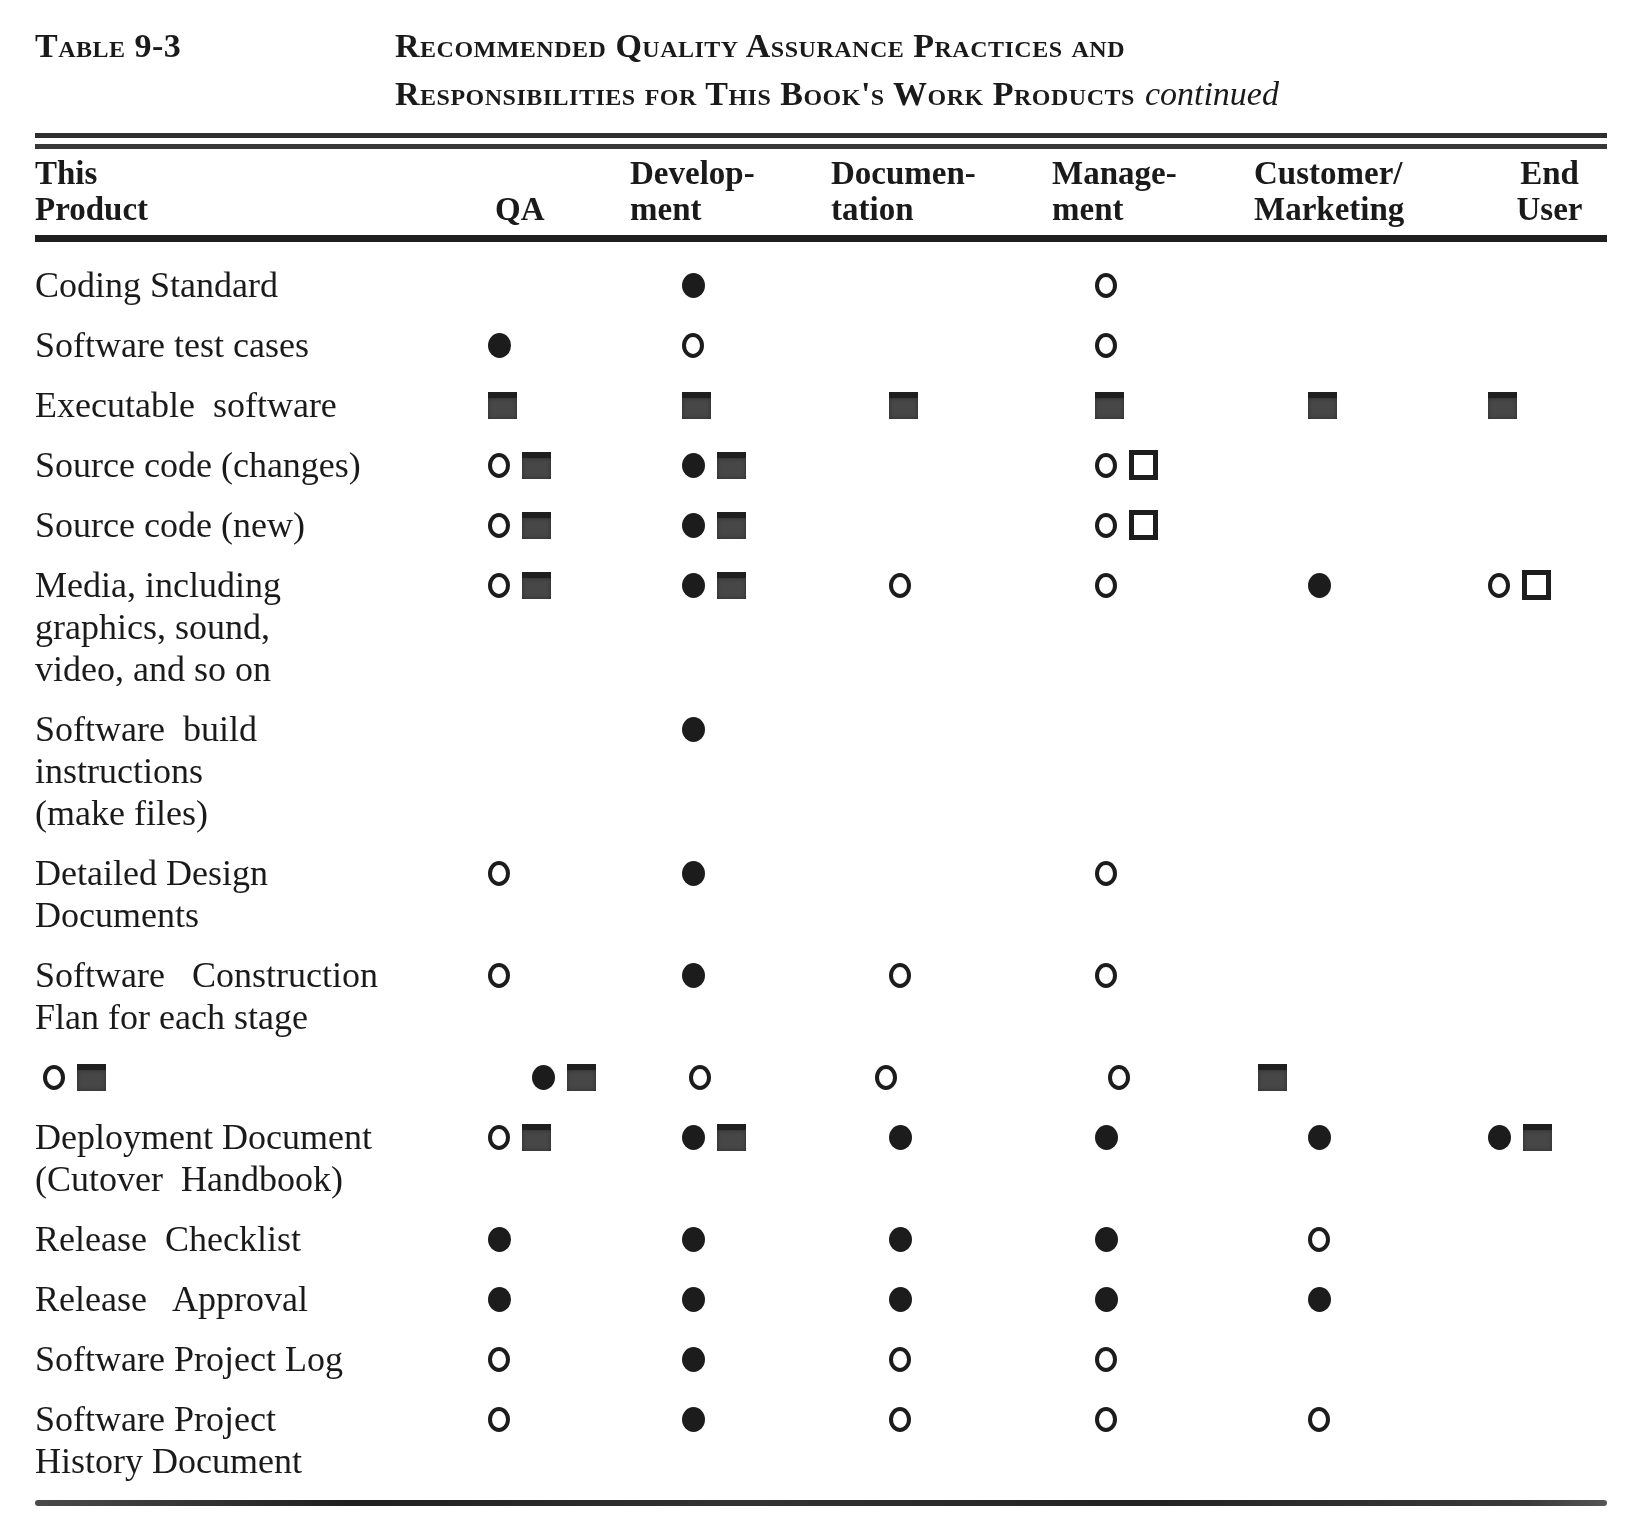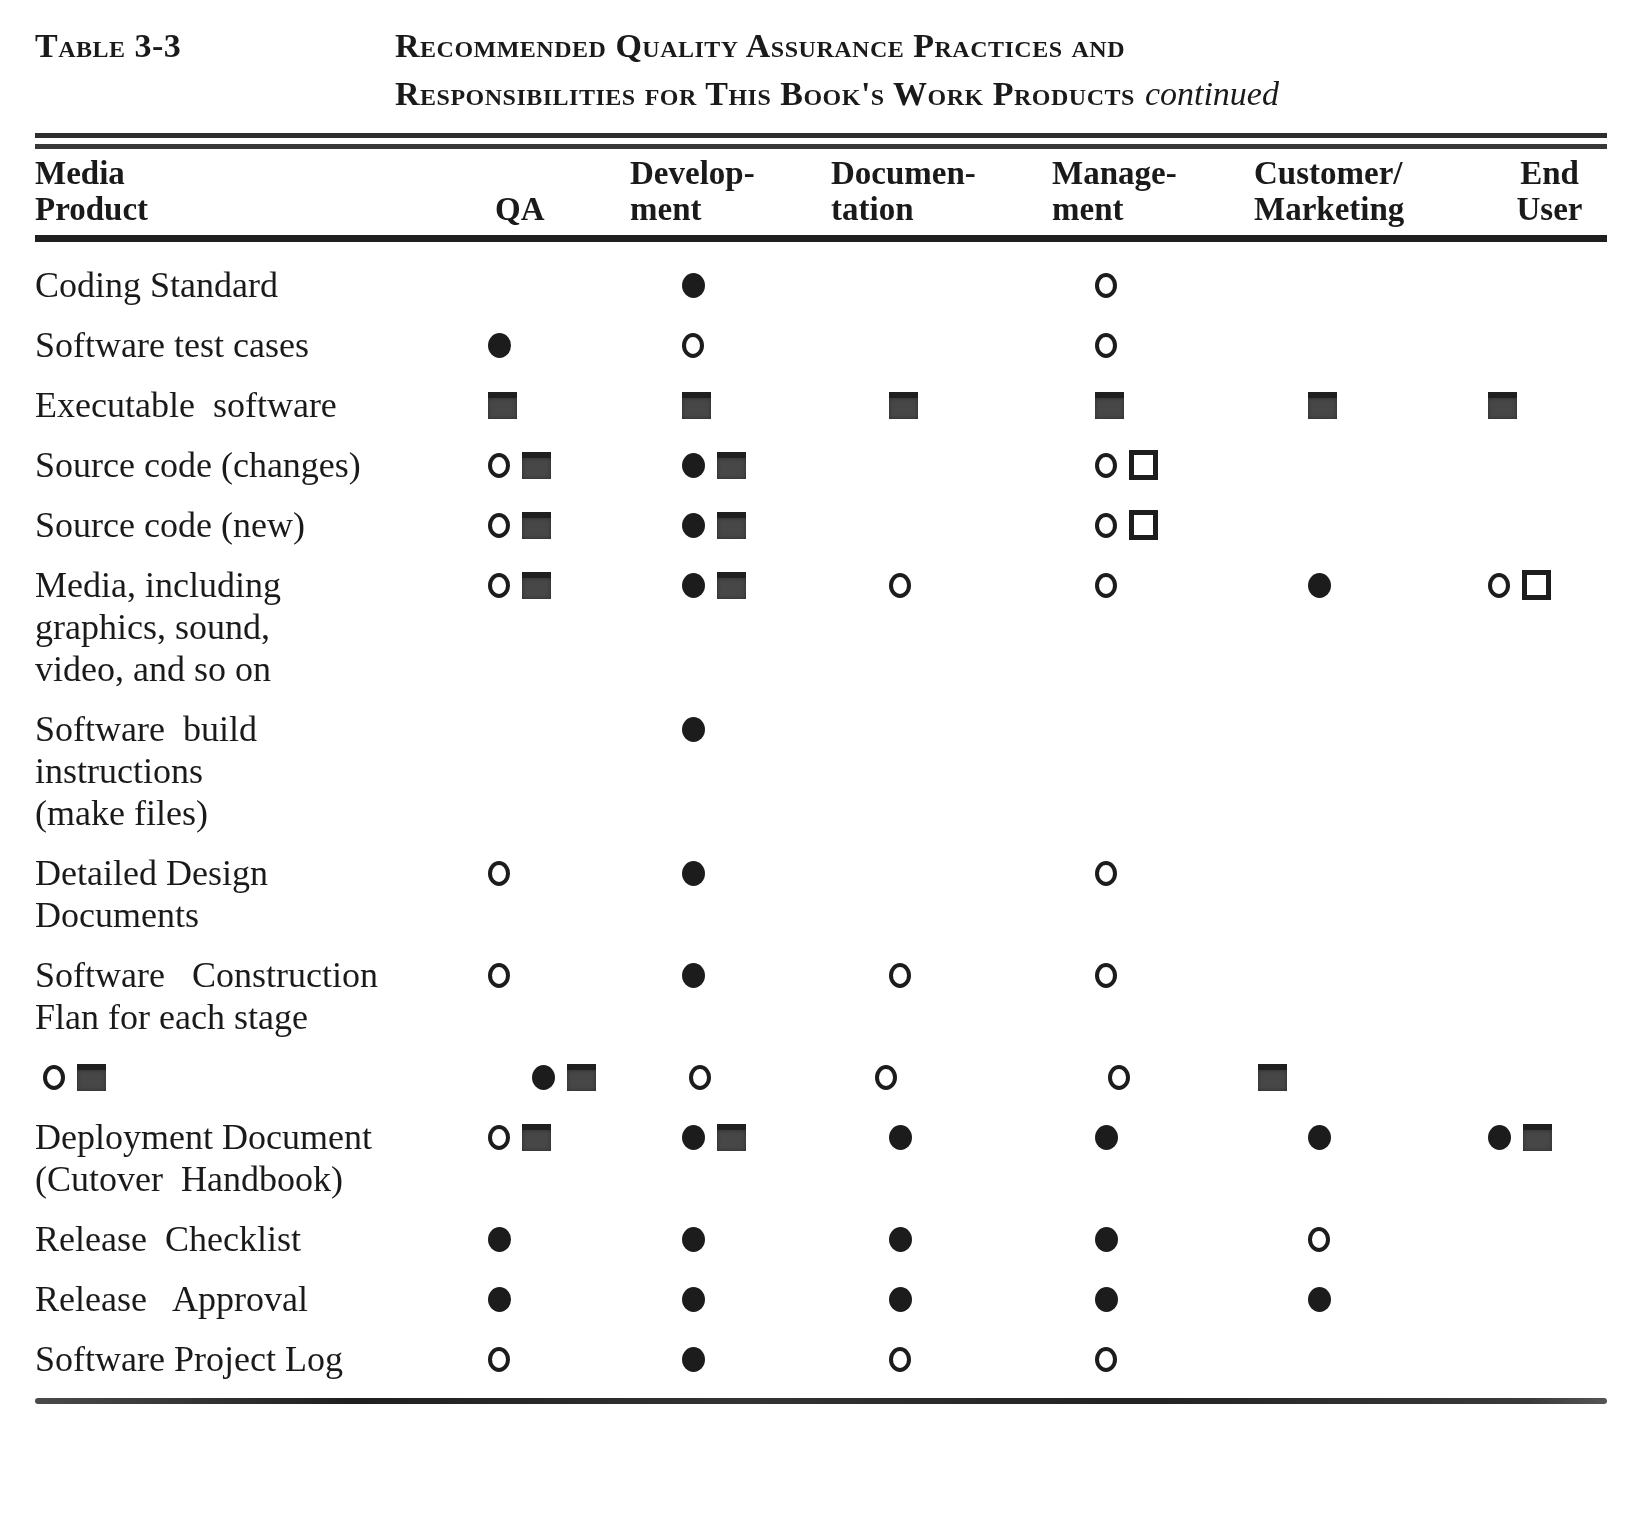--- a/index.html
+++ b/index.html
@@ -102,32 +102,32 @@
     box-sizing:border-box;
   }
 </style>
 </head>
 <body>
 
 <div class="page">
   <div class="content">
 
     <div class="caption-row">
-      <div class="table-label">Table 3-3</div>
+      <div class="table-label">Table 9-3</div>
       <div class="caption-title">
         <div class="tline">Recommended Quality Assurance Practices and</div>
         <div class="tline"><span>Responsibilities for This Book's Work Products</span><span class="continued">continued</span></div>
       </div>
     </div>
 
     <div class="rule-top"></div>
 
     <div class="header-row grid">
         <div class="hcell c0">
-          <div>Media</div>
+          <div>This</div>
           <div>Product</div>
         </div>
         <div class="hcell c1">
           <div>QA</div>
         </div>
         <div class="hcell c2">
           <div>Develop-</div>
           <div>ment</div>
         </div>
         <div class="hcell c3">
@@ -397,18 +397,37 @@
           </div>
           <div class="scell c3">
             <span class="sym oc"></span>
           </div>
           <div class="scell c4">
             <span class="sym oc"></span>
           </div>
           <div class="scell c5"></div>
           <div class="scell c6"></div>
         </div>
+        <div class="trow grid">
+          <div class="lcell c0"><div>Software Project</div><div>History Document</div></div>
+          <div class="scell c1">
+            <span class="sym oc"></span>
+          </div>
+          <div class="scell c2">
+            <span class="sym fc"></span>
+          </div>
+          <div class="scell c3">
+            <span class="sym oc"></span>
+          </div>
+          <div class="scell c4">
+            <span class="sym oc"></span>
+          </div>
+          <div class="scell c5">
+            <span class="sym oc"></span>
+          </div>
+          <div class="scell c6"></div>
+        </div>
       </div>
 
     <div class="rule-bottom"></div>
 
   </div>
 </div>
 
 </body></html>

